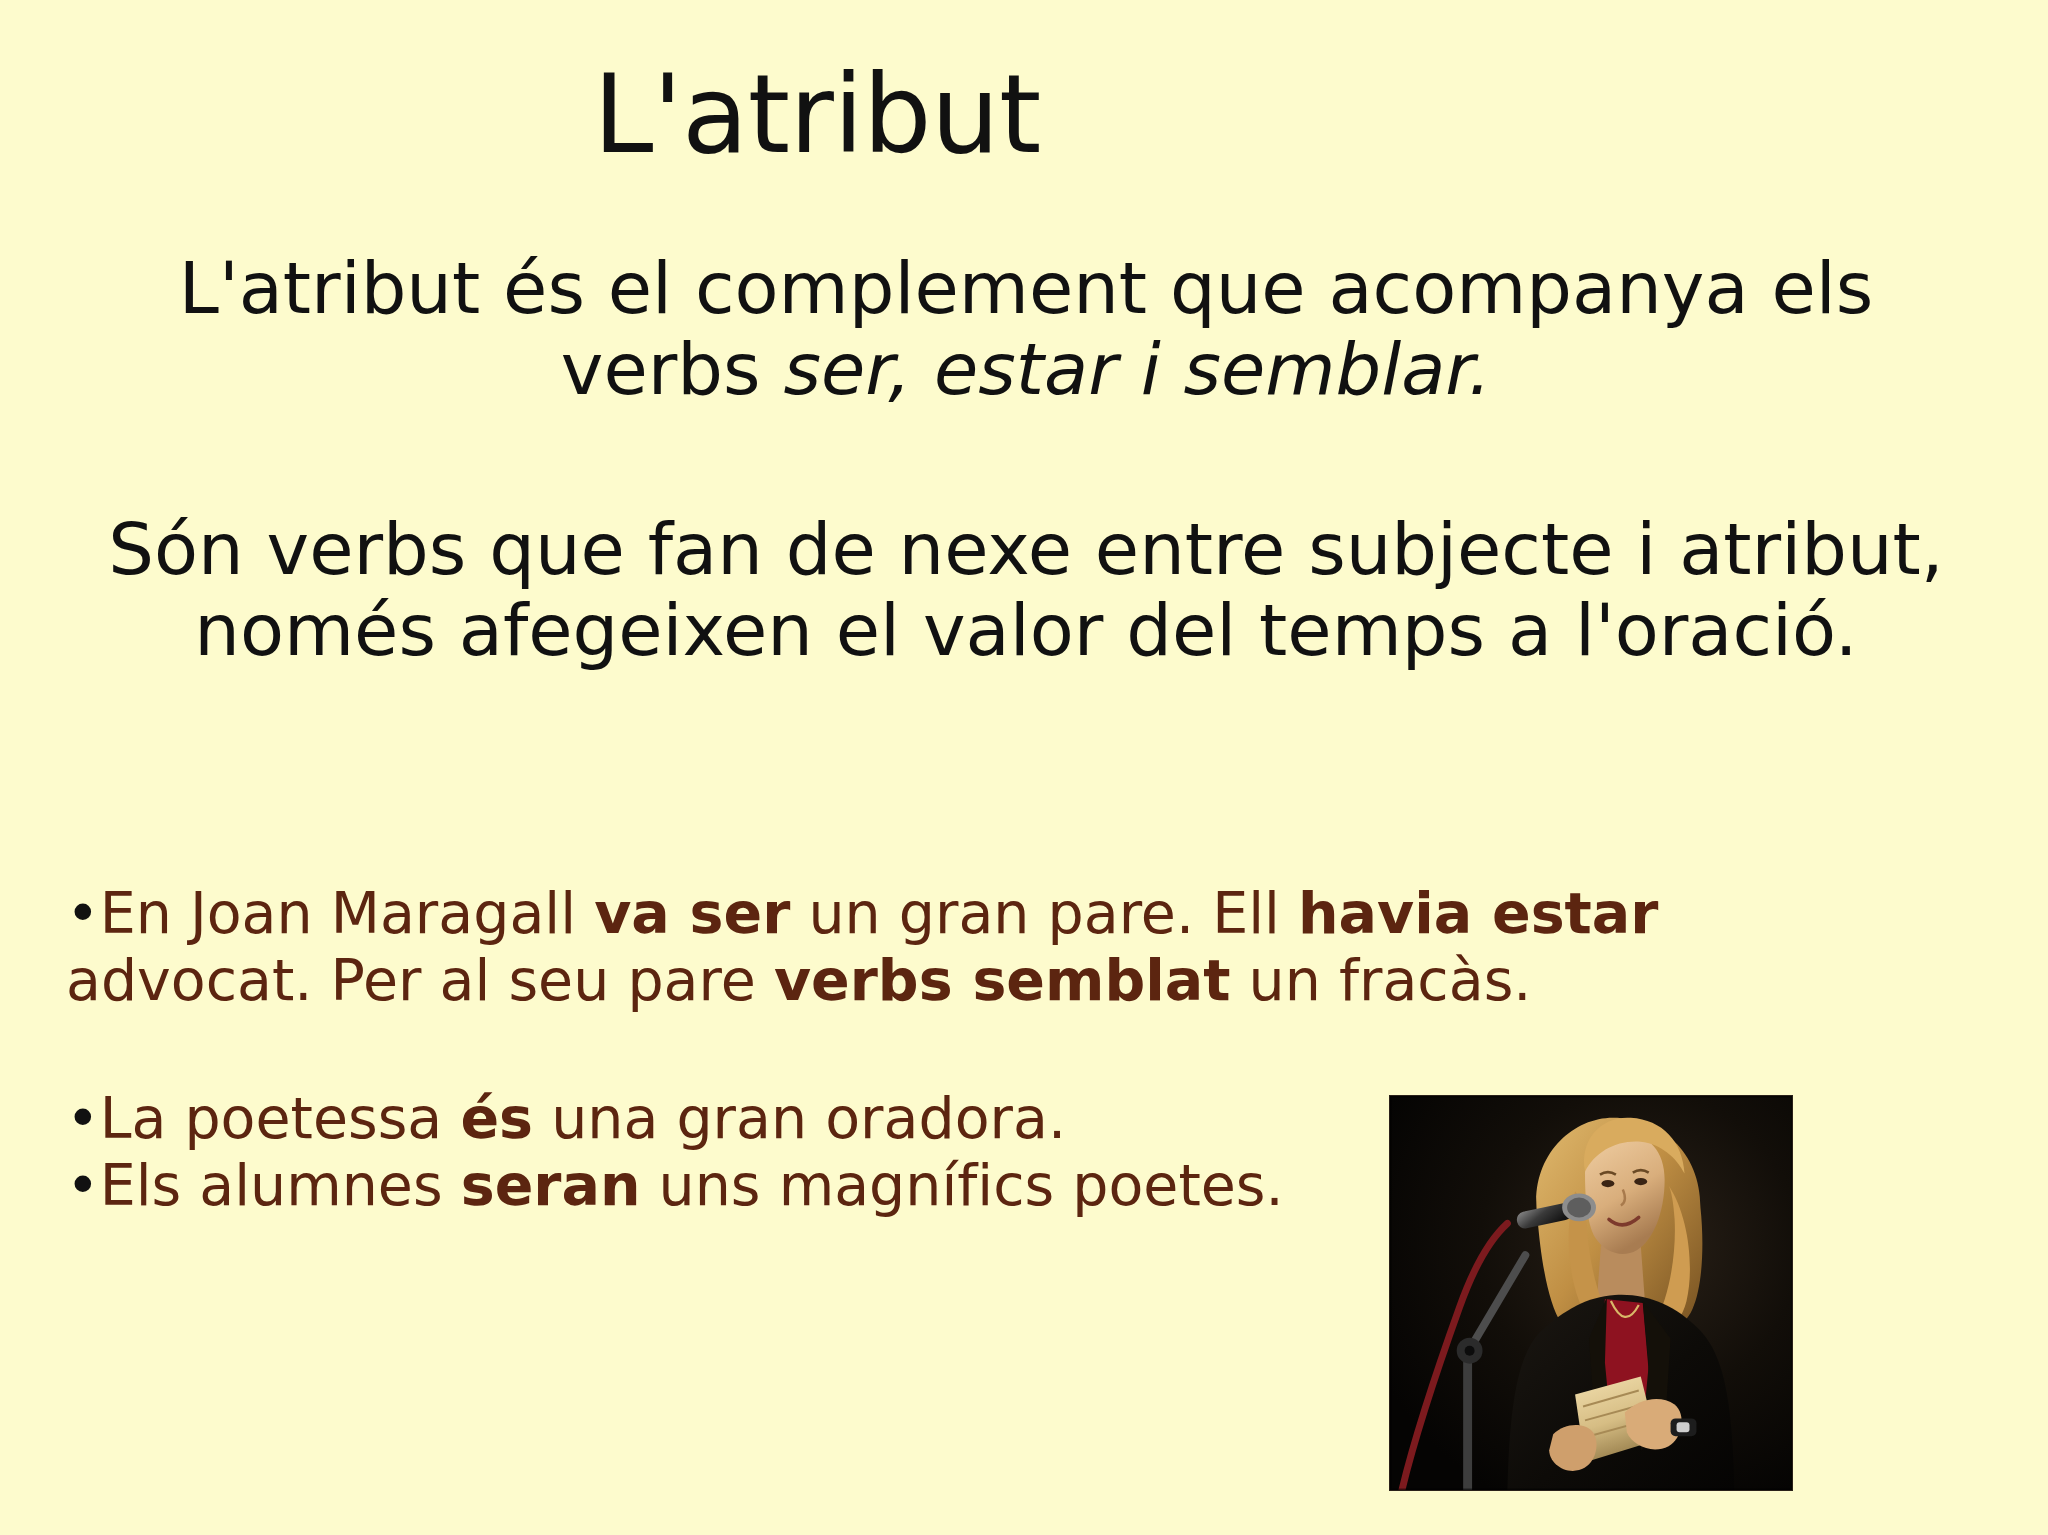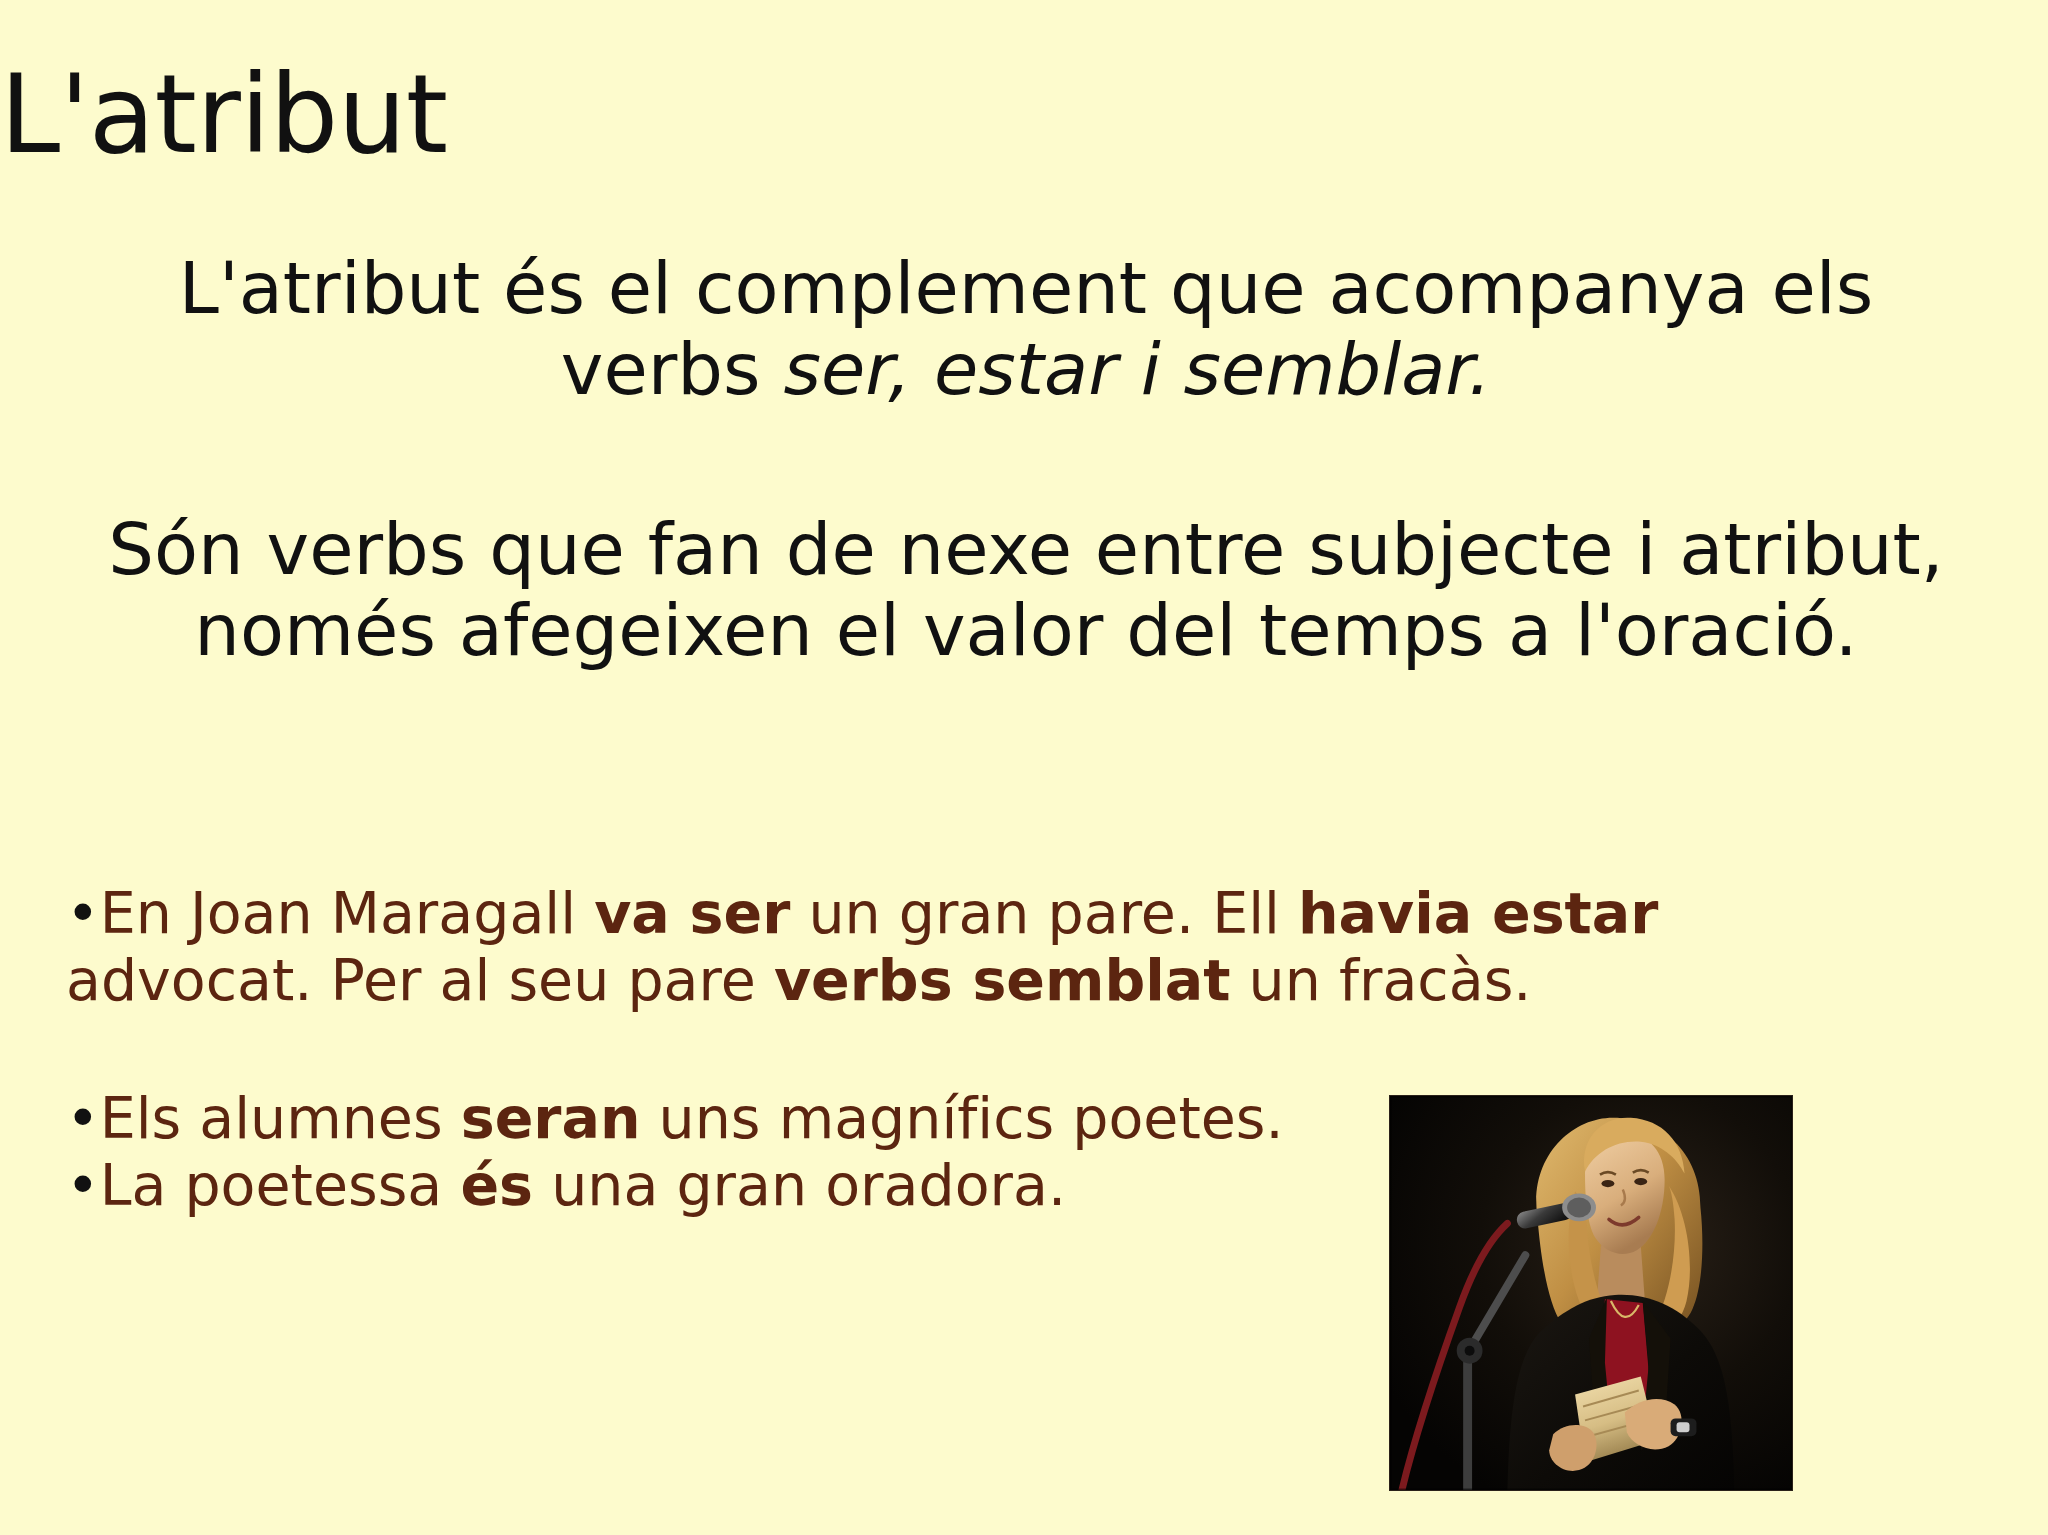--- a/index.html
+++ b/index.html
@@ -22,20 +22,21 @@
     background: #fdfbcd;
     box-sizing: border-box;
   }
 
   
   .slide-title {
     position: absolute;
     left: 0;
     top: 58px;
     width: 1634px;
+    text-align: center;
     font-size: 108px;
     line-height: 1.05;
     color: #111111;
     font-weight: 400;
     letter-spacing: -0.5px;
   }
 
   
   .intro-block {
     position: absolute;
@@ -118,23 +119,23 @@
 
     <p class="intro-para">Són verbs que fan de nexe entre subjecte i atribut, només afegeixen el valor del temps a l'oració.</p>
   </div>
 
   <div class="bullets">
 
     <p class="bullet-item"><span class="bullet-dot">•</span><span>En Joan Maragall </span><span class="bullet-strong">va ser</span><span> un gran pare. Ell </span><span class="bullet-strong">havia estar</span><span> advocat. Per al seu pare </span><span class="bullet-strong">verbs semblat</span><span> un fracàs.</span></p>
 
     <div class="bullet-gap"></div>
 
+    <p class="bullet-item"><span class="bullet-dot">•</span><span>La poetessa </span><span class="bullet-strong">és</span><span> una gran oradora.</span></p>
+
     <p class="bullet-item"><span class="bullet-dot">•</span><span>Els alumnes </span><span class="bullet-strong">seran</span><span> uns magnífics poetes.</span></p>
-
-    <p class="bullet-item"><span class="bullet-dot">•</span><span>La poetessa </span><span class="bullet-strong">és</span><span> una gran oradora.</span></p>
   </div>
 
   <div class="photo-frame">
     <svg viewBox="0 0 404 396" preserveAspectRatio="xMidYMid slice">
       <defs>
         <radialGradient id="bgGlow" cx="62%" cy="38%" r="72%">
           <stop offset="0%" stop-color="#2a2118"></stop>
           <stop offset="55%" stop-color="#120e09"></stop>
           <stop offset="100%" stop-color="#050403"></stop>
         </radialGradient>

